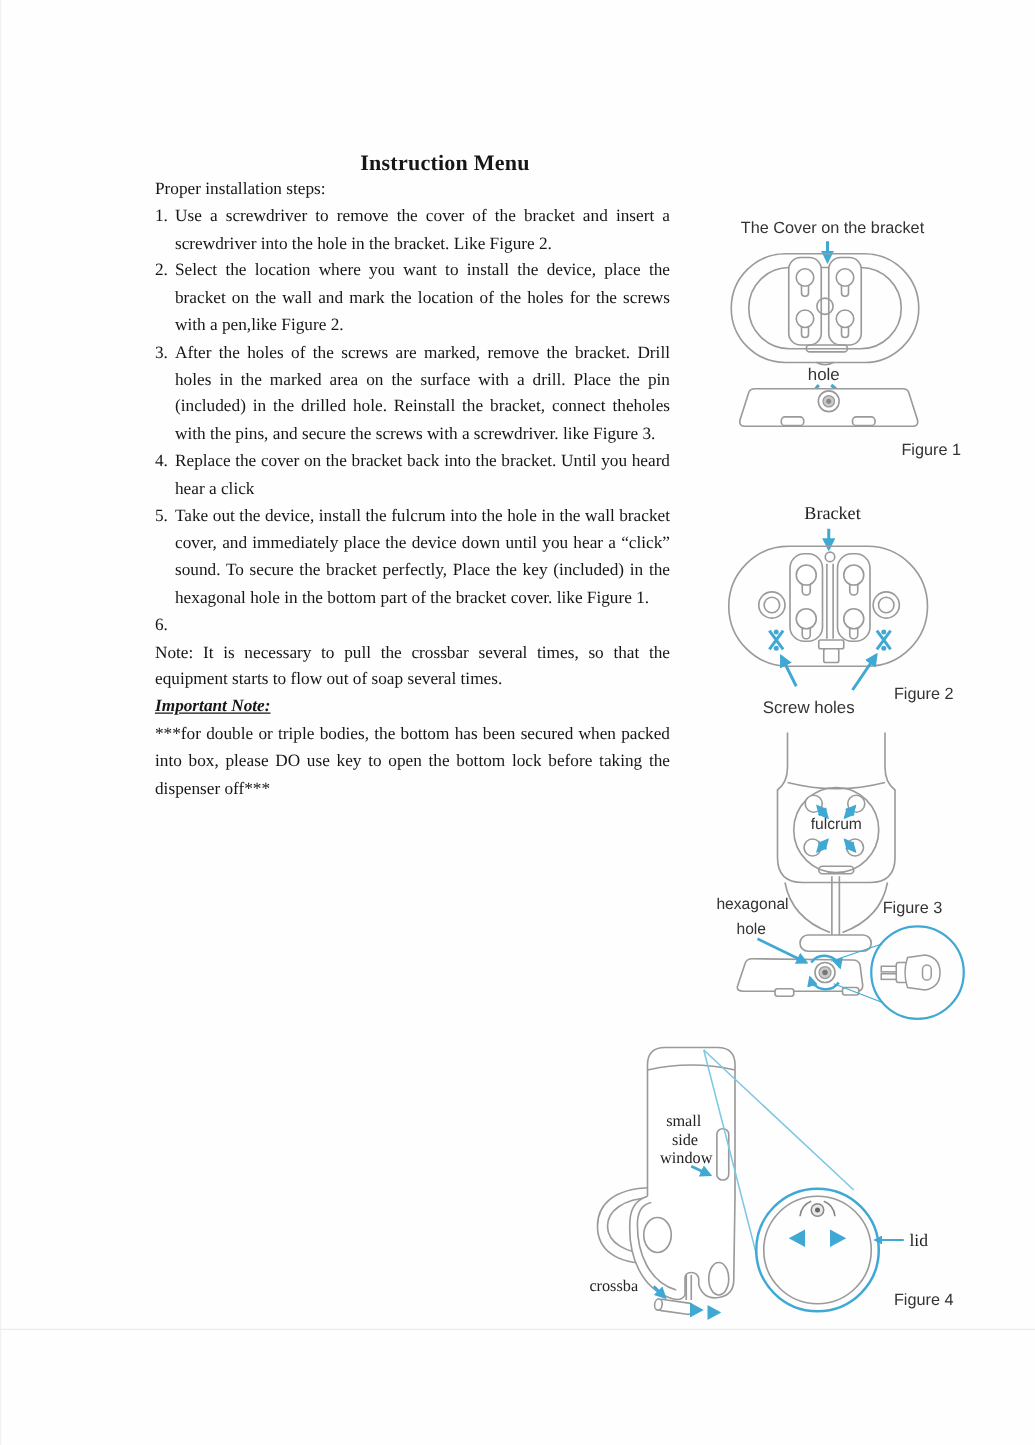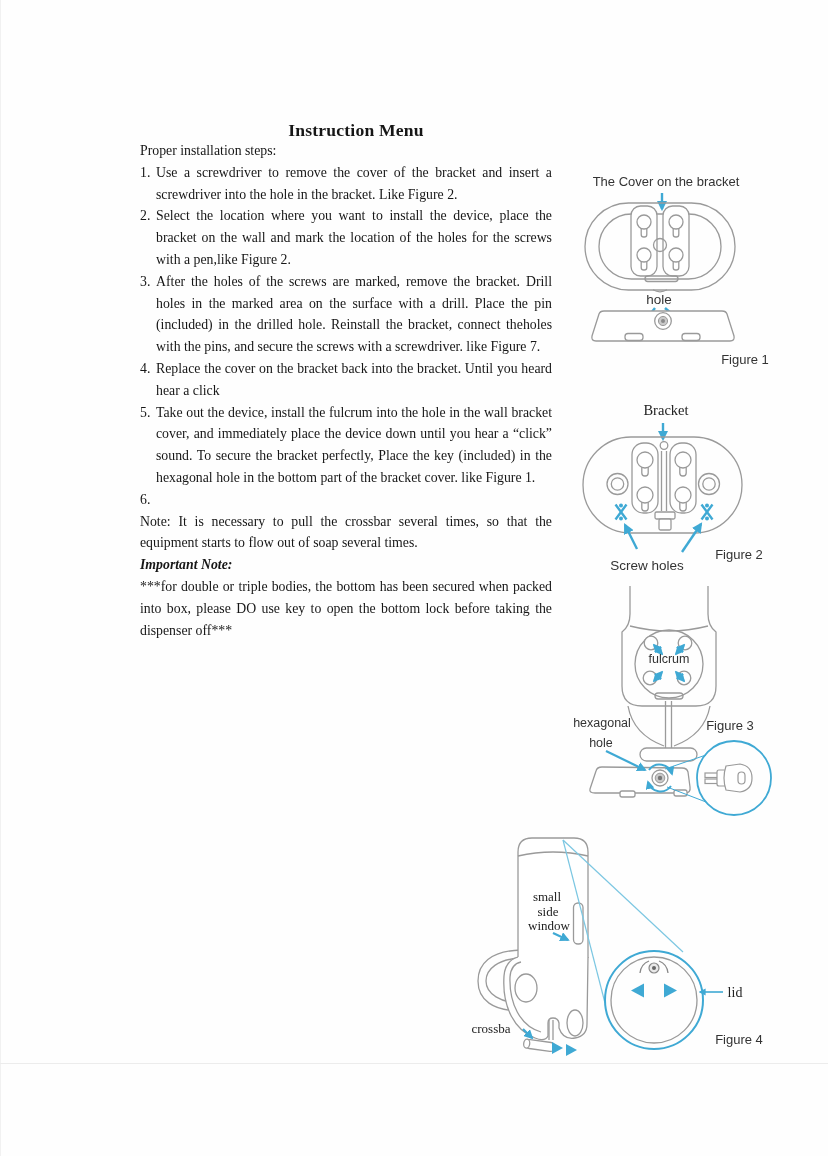--- a/index.html
+++ b/index.html
@@ -2,28 +2,28 @@
 <html><head>
 <meta charset="utf-8">
 <style>
   html,body{margin:0;padding:0;}
   body{width:828px;height:1156px;position:relative;background:#fefefe;overflow:hidden;
        font-family:"Liberation Serif",serif;color:#161616;}
   .edge-left{position:absolute;left:0;top:0;bottom:0;width:1px;background:#f1f1f1;}
   .page-break{position:absolute;left:0;top:1063px;width:828px;height:1px;background:#ececec;}
   .title{position:absolute;top:108px;left:0;width:712px;text-align:center;
          font-size:17.6px;font-weight:bold;letter-spacing:.2px;}
-  .body-col{position:absolute;left:140px;top:140px;width:412px;
+  .body-col{position:absolute;left:124px;top:140px;width:412px;
             font-size:13.8px;line-height:21.8px;text-align:justify;}
   .intro{margin:0;}
   .step{position:relative;padding-left:16px;margin:0;}
   .step .num{position:absolute;left:0;top:0;}
   .note{margin:0;}
   .note-first{margin-top:21.8px;}
-  .imp{margin:0;font-weight:bold;font-style:italic;text-align:left;}
+  .imp{margin:0;font-weight:bold;font-style:italic;text-decoration:underline;text-align:left;}
   .fig{position:absolute;}
   svg{display:block;overflow:visible;}
   .ln{stroke:#9a9a9a;stroke-width:1.3;fill:none;}
   .lnf{stroke:#9a9a9a;stroke-width:1.3;fill:#ffffff;}
   .blue{stroke:#3fa9d4;fill:none;}
   .bluefill{fill:#3fa9d4;stroke:none;}
   .sanslab{font-family:"Liberation Sans",sans-serif;fill:#333;}
   .seriflab{font-family:"Liberation Serif",serif;fill:#222;}
   text{text-anchor:middle;}
 </style>
@@ -31,21 +31,21 @@
 <body>
 
 <div class="edge-left"></div>
 
 <h1 class="title">Instruction Menu</h1>
 
 <div class="body-col">
   <p class="intro">Proper installation steps:</p>
   <div class="step"><span class="num">1.</span><span>Use a screwdriver to remove the cover of the bracket and insert a screwdriver into the hole in the bracket. Like Figure 2.</span></div>
   <div class="step"><span class="num">2.</span><span>Select the location where you want to install the device, place the bracket on the wall and mark the location of the holes for the screws with a pen,like Figure 2.</span></div>
-  <div class="step"><span class="num">3.</span><span>After the holes of the screws are marked, remove the bracket. Drill holes in the marked area on the surface with a drill. Place the pin (included) in the drilled hole. Reinstall the bracket, connect theholes with the pins, and secure the screws with a screwdriver. like Figure 7.</span></div>
+  <div class="step"><span class="num">3.</span><span>After the holes of the screws are marked, remove the bracket. Drill holes in the marked area on the surface with a drill. Place the pin (included) in the drilled hole. Reinstall the bracket, connect theholes with the pins, and secure the screws with a screwdriver. like Figure 3.</span></div>
   <div class="step"><span class="num">4.</span><span>Replace the cover on the bracket back into the bracket. Until you heard hear a click</span></div>
   <div class="step"><span class="num">5.</span><span>Take out the device, install the fulcrum into the hole in the wall bracket cover, and immediately place the device down until you hear a “click” sound. To secure the bracket perfectly, Place the key (included) in the hexagonal hole in the bottom part of the bracket cover. like Figure 1.</span></div>
   <div class="step"><span class="num">6.</span></div>
   <p class="note note-first">Note: It is necessary to pull the crossbar several times, so that the equipment starts to flow out of soap several times.</p>
   <p class="imp">Important Note:</p>
   <p class="note">***for double or triple bodies, the bottom has been secured when packed into box, please DO use key to open the bottom lock before taking the dispenser off***</p>
 </div>
 
 <svg class="fig" style="left:555px;top:168px" width="250" height="204" viewBox="0 0 250 204">
   <defs>

